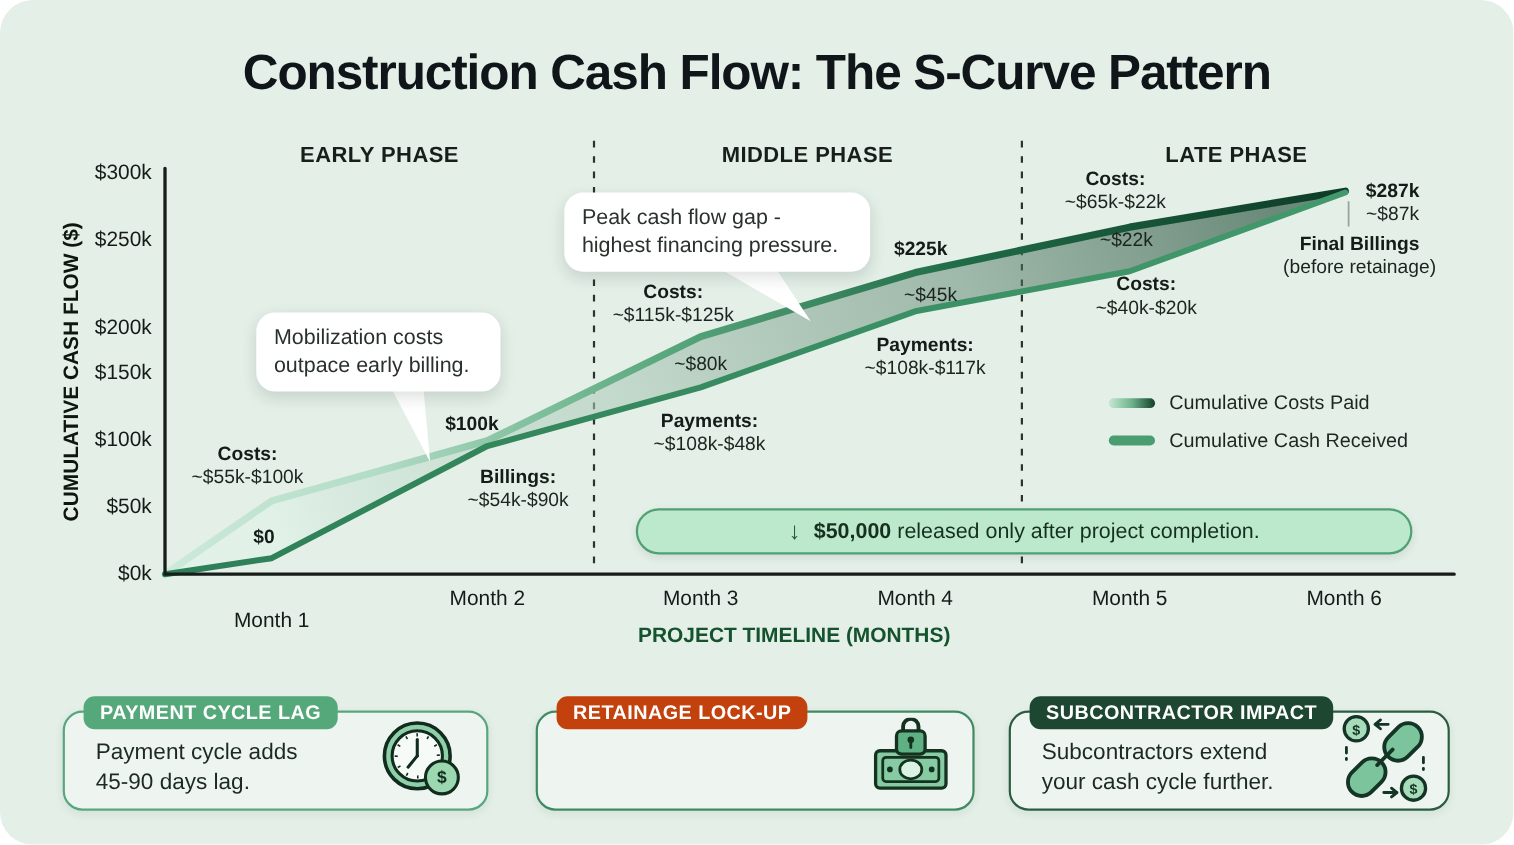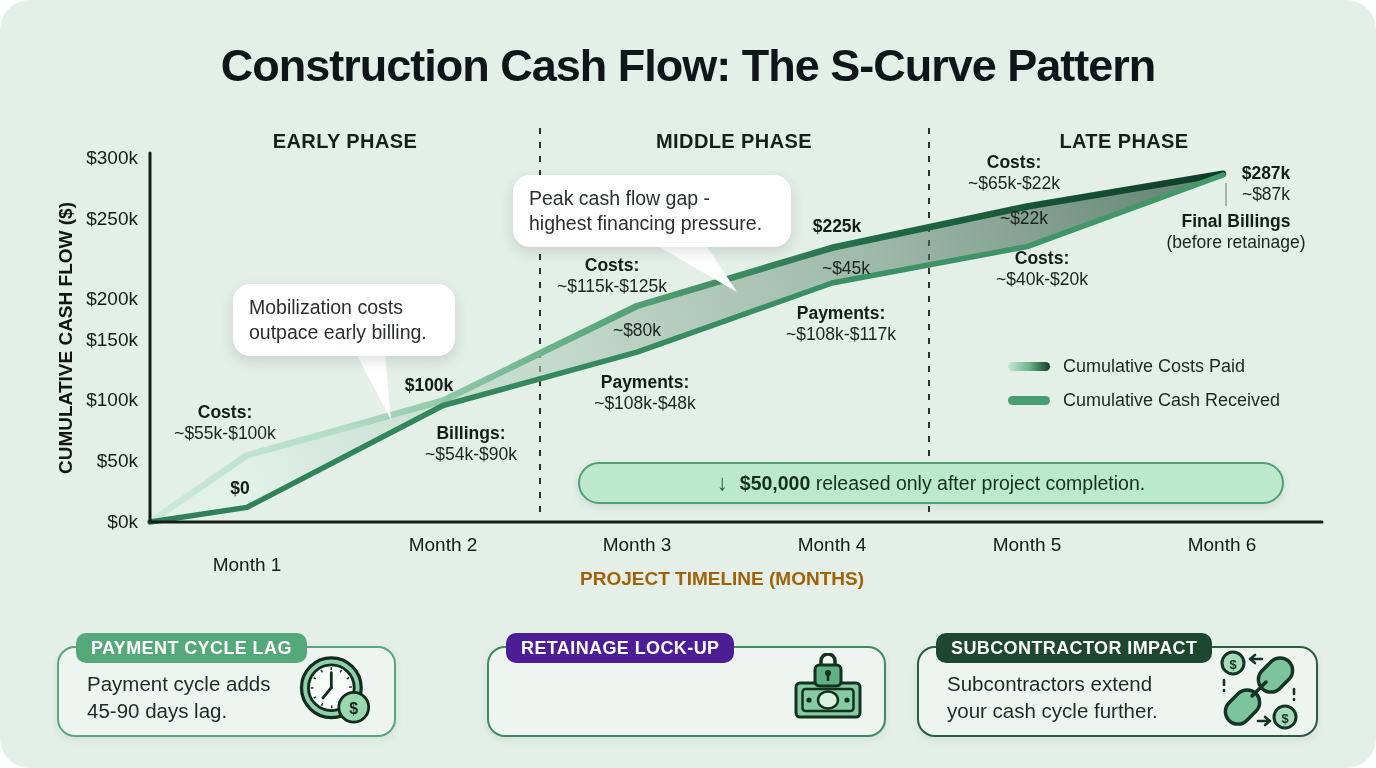--- a/index.html
+++ b/index.html
@@ -7,21 +7,21 @@
   .stage{position:relative;width:1376px;height:768px;background:#ffffff;overflow:hidden;}
   .panel{position:absolute;inset:0;background:#e3efe7;border-radius:30px;}
   .abs{position:absolute;}
   .title{left:0;right:0;top:40px;text-align:center;font-size:45px;font-weight:700;
          color:#10151a;letter-spacing:-1px;}
   .phase-label{font-size:20px;font-weight:700;color:#181f1a;letter-spacing:.4px;transform:translateX(-50%);white-space:nowrap;}
   .ytick{font-size:19px;color:#161b17;text-align:right;width:90px;transform:translateX(-100%);white-space:nowrap;}
   .xtick{font-size:19px;color:#161b17;transform:translateX(-50%);white-space:nowrap;}
   .axis-title-y{left:66px;top:338px;transform:translate(-50%,-50%) rotate(-90deg);
       font-size:19px;font-weight:700;color:#10150f;white-space:nowrap;}
-  .axis-title-x{left:722px;top:568px;transform:translateX(-50%);font-size:19px;font-weight:700;color:#a16207;white-space:nowrap;}
+  .axis-title-x{left:722px;top:568px;transform:translateX(-50%);font-size:19px;font-weight:700;color:#14532d;white-space:nowrap;}
   .anno{transform:translateX(-50%);text-align:center;font-size:17.5px;line-height:21px;color:#1b241e;white-space:nowrap;}
   .anno .b{font-weight:700;color:#141c17;}
   .callout{background:#ffffff;border-radius:17px;box-shadow:0 5px 14px rgba(25,45,34,.14);
       padding:11px 16px;font-size:19.5px;line-height:25px;color:#2a312c;white-space:pre-line;}
   .legend{left:1008px;top:356px;}
   .legend-row{display:flex;align-items:center;margin-bottom:13px;}
   .swatch{width:42px;height:9px;border-radius:5px;margin-right:13px;flex:none;}
   .swatch.costs{background:linear-gradient(90deg,#c8e7d6,#6db38c,#123f29);}
   .swatch.cash{background:#4a9d70;}
   .legend-label{font-size:18px;color:#1e2620;white-space:nowrap;}
@@ -29,25 +29,25 @@
       border-radius:22px;box-sizing:border-box;display:flex;align-items:center;justify-content:center;
       font-size:19.5px;color:#15301f;box-shadow:0 3px 8px rgba(25,45,34,.10);white-space:pre;}
   .banner .arrow{font-size:22px;color:#1d5c3f;margin-right:12px;font-weight:700;}
   .banner .amt{font-weight:800;}
   .card{position:absolute;top:646px;height:91px;border-radius:18px;box-sizing:border-box;
       background:rgba(250,253,251,.45);box-shadow:0 3px 9px rgba(25,45,34,.07);}
   .card .badge{position:absolute;top:-15px;left:17px;height:30px;line-height:30px;padding:0 15px;
       border-radius:10px;color:#ffffff;font-weight:700;font-size:18px;letter-spacing:.4px;white-space:nowrap;}
   .card .body{position:absolute;left:28px;top:22px;font-size:20.5px;line-height:27px;color:#1c2a22;white-space:pre-line;}
   .card .icon{position:absolute;right:16px;top:50%;transform:translateY(-50%);}
-  .card1{left:57px;width:339px;border:2.5px solid #58a67d;}
+  .card1{left:57px;width:387px;border:2.5px solid #58a67d;}
   .card2{left:487px;width:399px;border:2.5px solid #3f8a61;}
   .card3{left:917px;width:401px;border:2.5px solid #2a5c41;}
   .badge1{background:#55a87a;}
-  .badge2{background:#4c1d95;}
+  .badge2{background:#c2410c;}
   .badge3{background:#1d4730;}
 </style>
 </head>
 <body>
 
 <div class="stage">
   <div class="panel abs"></div>
 
   <div class="abs title">Construction Cash Flow: The S-Curve Pattern</div>
 

